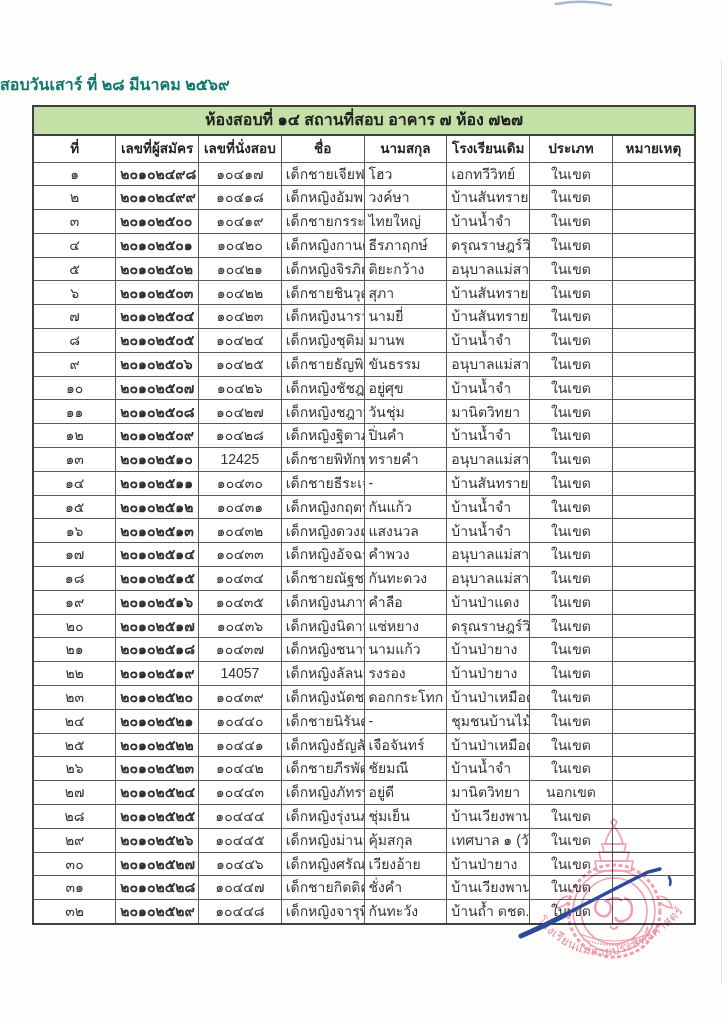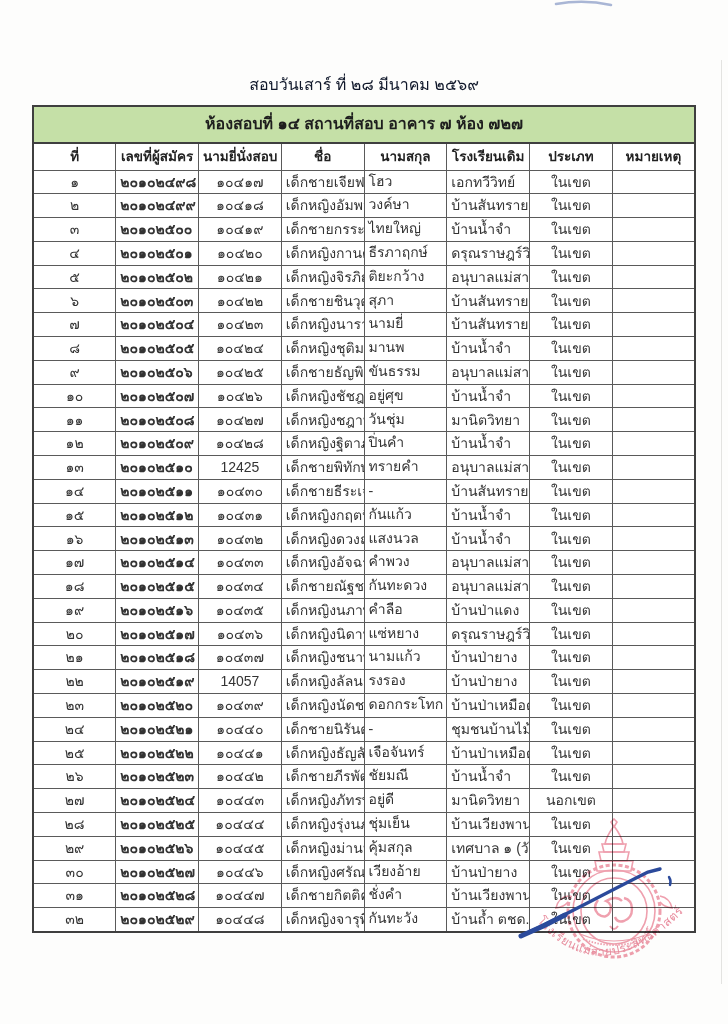--- a/index.html
+++ b/index.html
@@ -11,53 +11,53 @@
     overflow:hidden;
     color:#2b2b2b;
   }
   .page{position:absolute;inset:0;background:#fdfdfc;}
   .title-line1{
     position:absolute;top:46px;left:0;right:0;
     text-align:center;font-weight:bold;font-size:16.5px;color:#222;
   }
   .title-line2{
     position:absolute;top:72px;left:0;right:0;
-    text-align:center;font-weight:normal;font-size:16px;color:#0f172a;
+    text-align:left;font-weight:bold;font-size:16px;color:#0f766e;
   }
   table.roster{
     position:absolute;left:32px;top:105px;
     width:664px;border-collapse:collapse;table-layout:fixed;
     border:2px solid #3f3f3f;
     background:#fff;
   }
   table.roster th,table.roster td{
     border:1px solid #5a5a5a;
     padding:0 4px;
     overflow:hidden;white-space:nowrap;
     font-size:14px;line-height:1.05;
     vertical-align:middle;
     box-sizing:border-box;
   }
   tr.room-row th{
     background:#c5e0a7;
-    height:37px;
+    height:29px;
     font-size:16px;font-weight:bold;color:#1e1e1e;
     text-align:center;
     border-bottom:2px solid #3f3f3f;
   }
   tr.cols th{
     height:27px;background:#fff;
     font-weight:bold;font-size:13.5px;text-align:center;color:#222;
   }
   tbody td{height:23.8px;color:#333;}
   .c0{width:36px;text-align:center;font-size:13px;}
   .c1{width:95px;text-align:left;font-size:13px;font-weight:bold;}
   .c2{width:85px;text-align:center;font-size:13px;}
   .c3{width:104px;text-align:left;}
-  .c4{width:108px;text-align:left;font-family:Liberation Serif, serif;}
+  .c4{width:108px;text-align:left;}
   .c5{width:122px;text-align:left;}
   .c6{width:56px;text-align:center;font-size:13px;}
   .c7{width:57px;}
   td.sm{font-size:11px;}
   td.xs{font-size:10px;}
   .stamp{
     position:absolute;left:528px;top:818px;width:176px;height:168px;
     z-index:5;opacity:.85;mix-blend-mode:multiply;pointer-events:none;
   }
   .pen{
@@ -79,21 +79,21 @@
   <div class="title-line2">สอบวันเสาร์ ที่ ๒๘ มีนาคม ๒๕๖๙</div>
 
   <table class="roster">
     <thead>
       <tr class="room-row">
         <th colspan="8">ห้องสอบที่ ๑๔ สถานที่สอบ อาคาร ๗ ห้อง ๗๒๗</th>
       </tr>
       <tr class="cols" id="col-header-row">
           <th class="c0">ที่</th>
           <th class="c1">เลขที่ผู้สมัคร</th>
-          <th class="c2">นามยี่นั่งสอบ</th>
+          <th class="c2">เลขที่นั่งสอบ</th>
           <th class="c3">ชื่อ</th>
           <th class="c4">นามสกุล</th>
           <th class="c5">โรงเรียนเดิม</th>
           <th class="c6">ประเภท</th>
           <th class="c7">หมายเหตุ</th>
         </tr>
     </thead>
     <tbody id="table-body">
         <tr>
           <td class="c0">๑</td>

